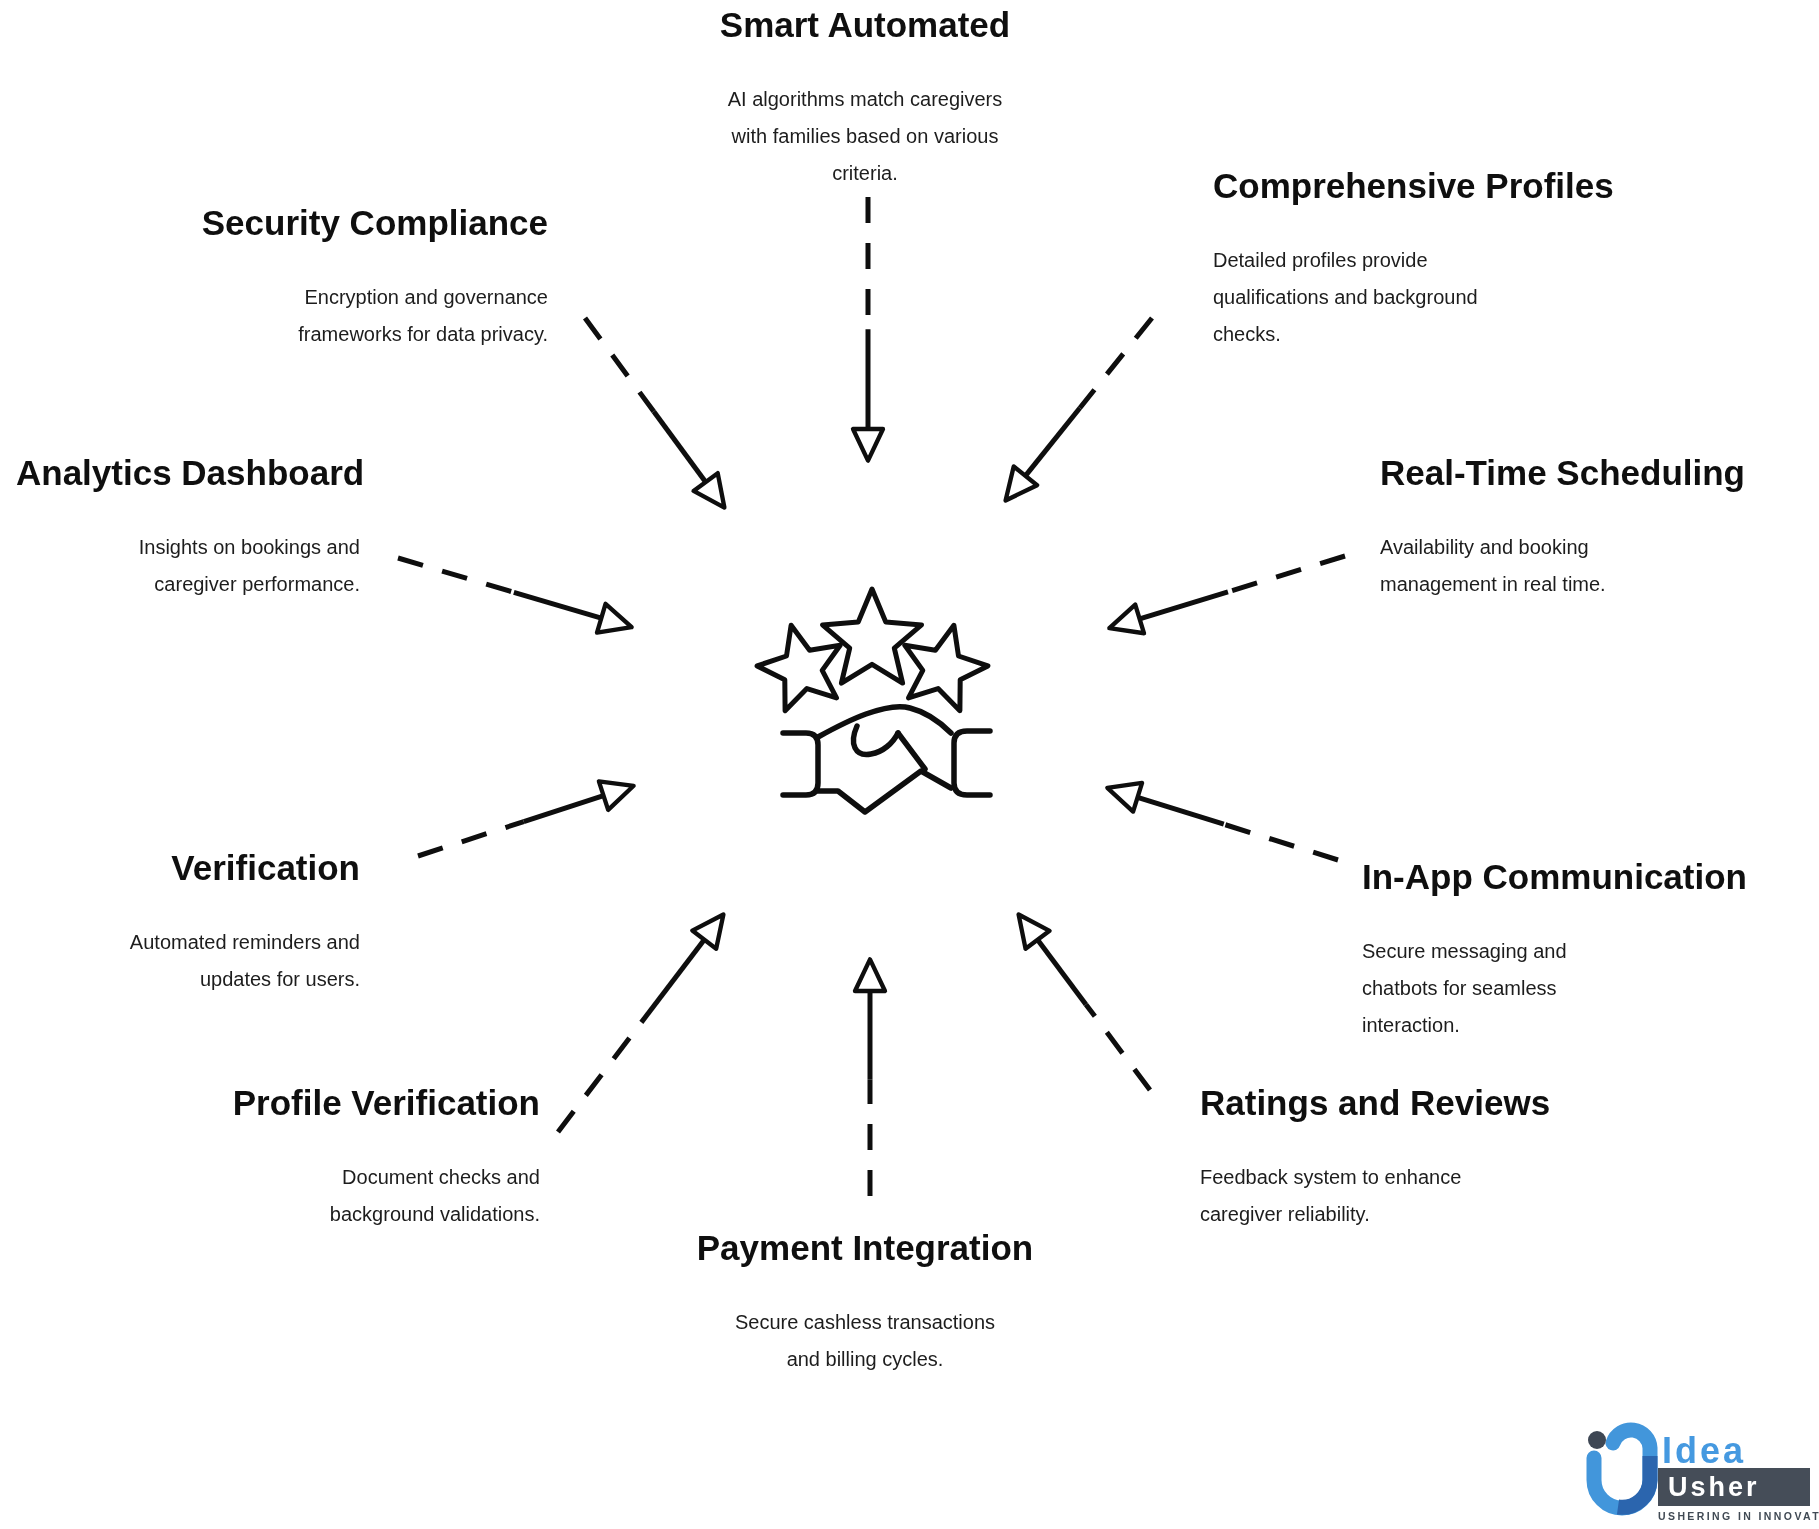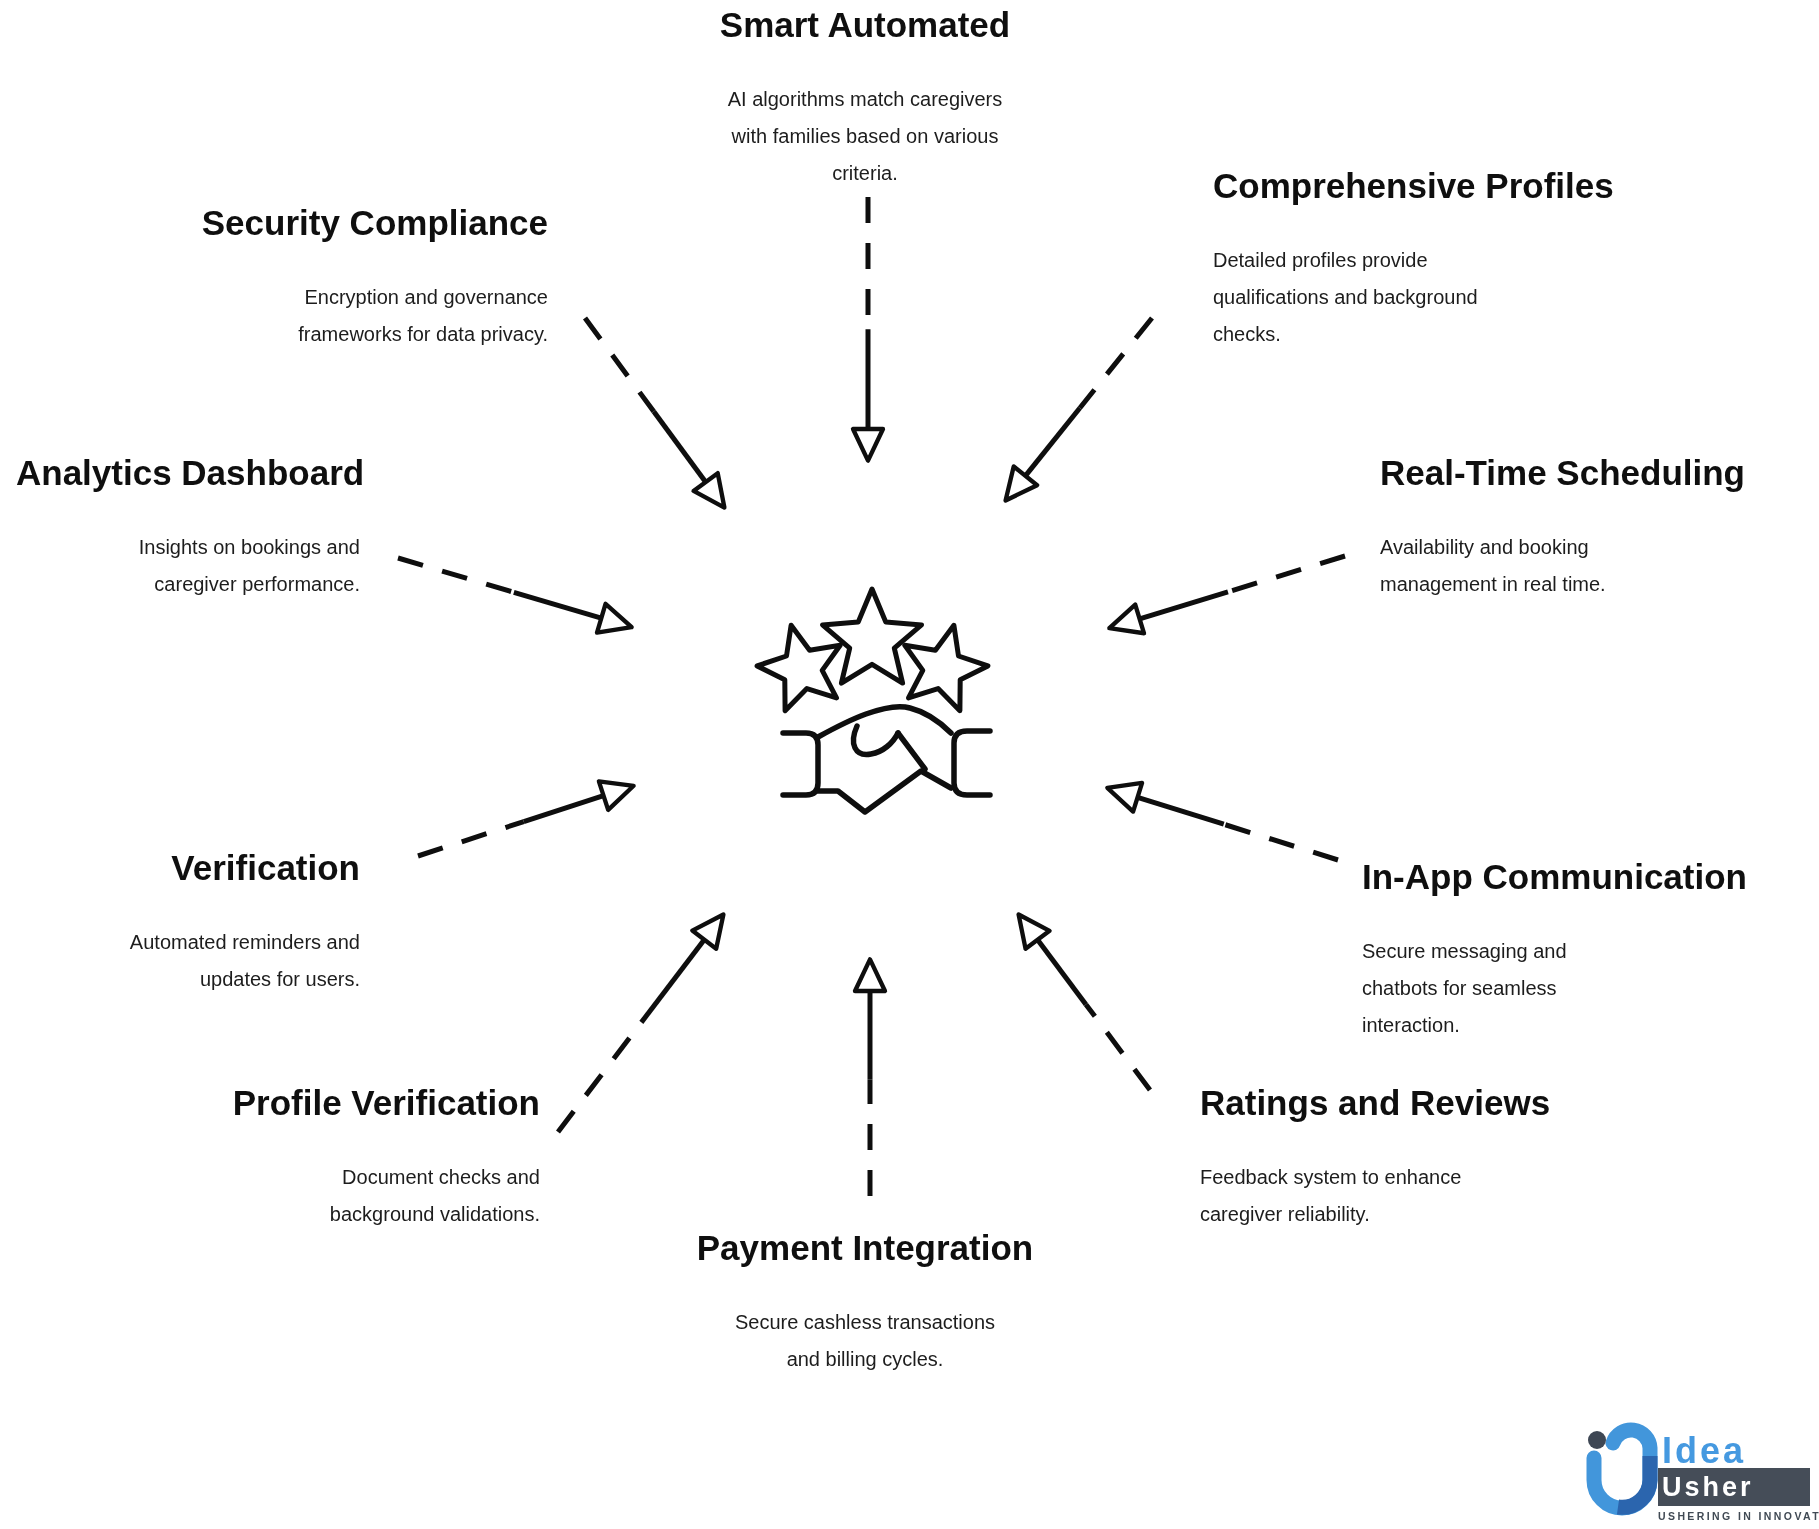--- a/index.html
+++ b/index.html
@@ -42,21 +42,21 @@
     font-size:36px;font-weight:bold;letter-spacing:3px;
     color:#4599e0;line-height:26px;
   }
   .logo-usher-box{
     position:absolute;left:100px;top:72px;width:152px;height:38px;
     background:#454d58;
   }
   .logo-usher-box span{
     display:block;
     font-size:27px;font-weight:bold;letter-spacing:3px;
-    color:#ffffff;line-height:38px;padding-left:4px;
+    color:#ffffff;line-height:38px;padding-left:10px;
   }
   .logo-tagline{
     position:absolute;left:100px;top:114px;
     font-size:10.5px;font-weight:bold;letter-spacing:2.4px;
     color:#414a54;white-space:nowrap;
   }
 </style>
 </head>
 <body>
 

